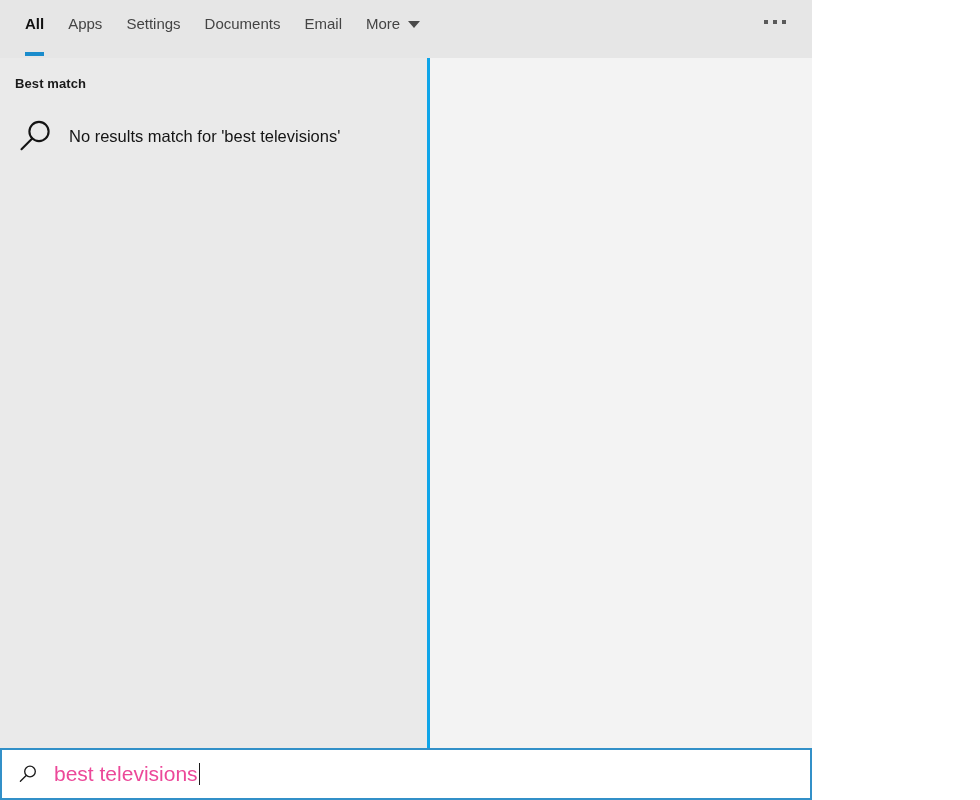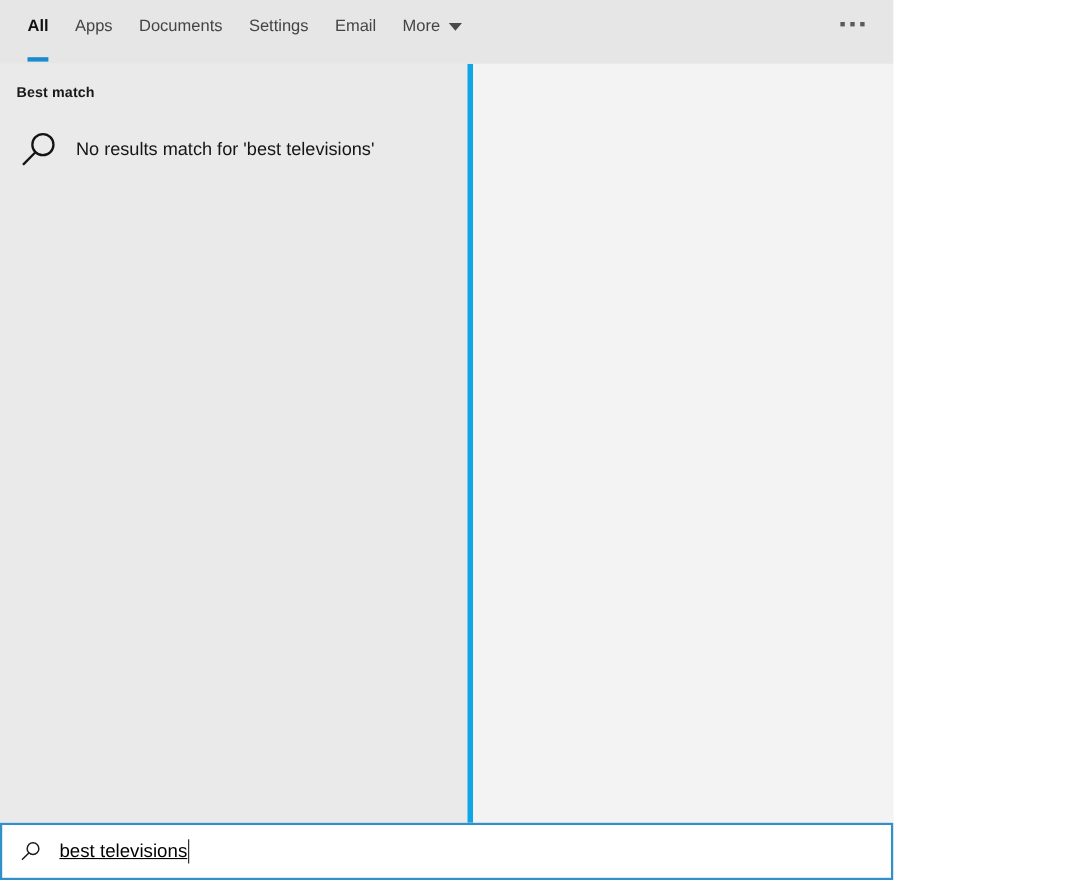--- a/index.html
+++ b/index.html
@@ -117,21 +117,21 @@
     flex: 1 1 auto;
     display: flex;
     min-height: 0;
     background: #f2f2f2;
   }
 
   .left-pane {
     width: 430px;
     flex: 0 0 430px;
     background: #eaeaea;
-    border-right: 5px solid #0ea5e9;
+    border-right: 3px solid #0ea5e9;
     padding-top: 18px;
     overflow: hidden;
   }
 
   .right-pane {
     flex: 1 1 auto;
     background: #f3f3f3;
   }
 
   .section-header {
@@ -187,24 +187,23 @@
   }
 
   .search-text-wrap {
     display: flex;
     align-items: center;
     margin-left: 12px;
     flex: 1 1 auto;
   }
 
   .search-value {
-    font-size: 17px;
-    color: #000000;
+    font-size: 21px;
+    color: #ec4899;
     white-space: pre;
-    text-decoration: underline;
   }
 
   .text-caret {
     display: inline-block;
     width: 1px;
     height: 22px;
     background: #1b1b1b;
     margin-left: 1px;
   }
 </style>
@@ -220,25 +219,25 @@
       <div class="tab active">
         <span class="tab-label">All</span>
         <span class="tab-underline"></span>
       </div>
 
       <div class="tab">
         <span class="tab-label">Apps</span>
       </div>
 
       <div class="tab">
+        <span class="tab-label">Settings</span>
+      </div>
+
+      <div class="tab">
         <span class="tab-label">Documents</span>
-      </div>
-
-      <div class="tab">
-        <span class="tab-label">Settings</span>
       </div>
 
       <div class="tab">
         <span class="tab-label">Email</span>
       </div>
 
       <div class="tab">
         <span class="tab-label">More</span>
         <span class="caret-icon"></span>
       </div>

